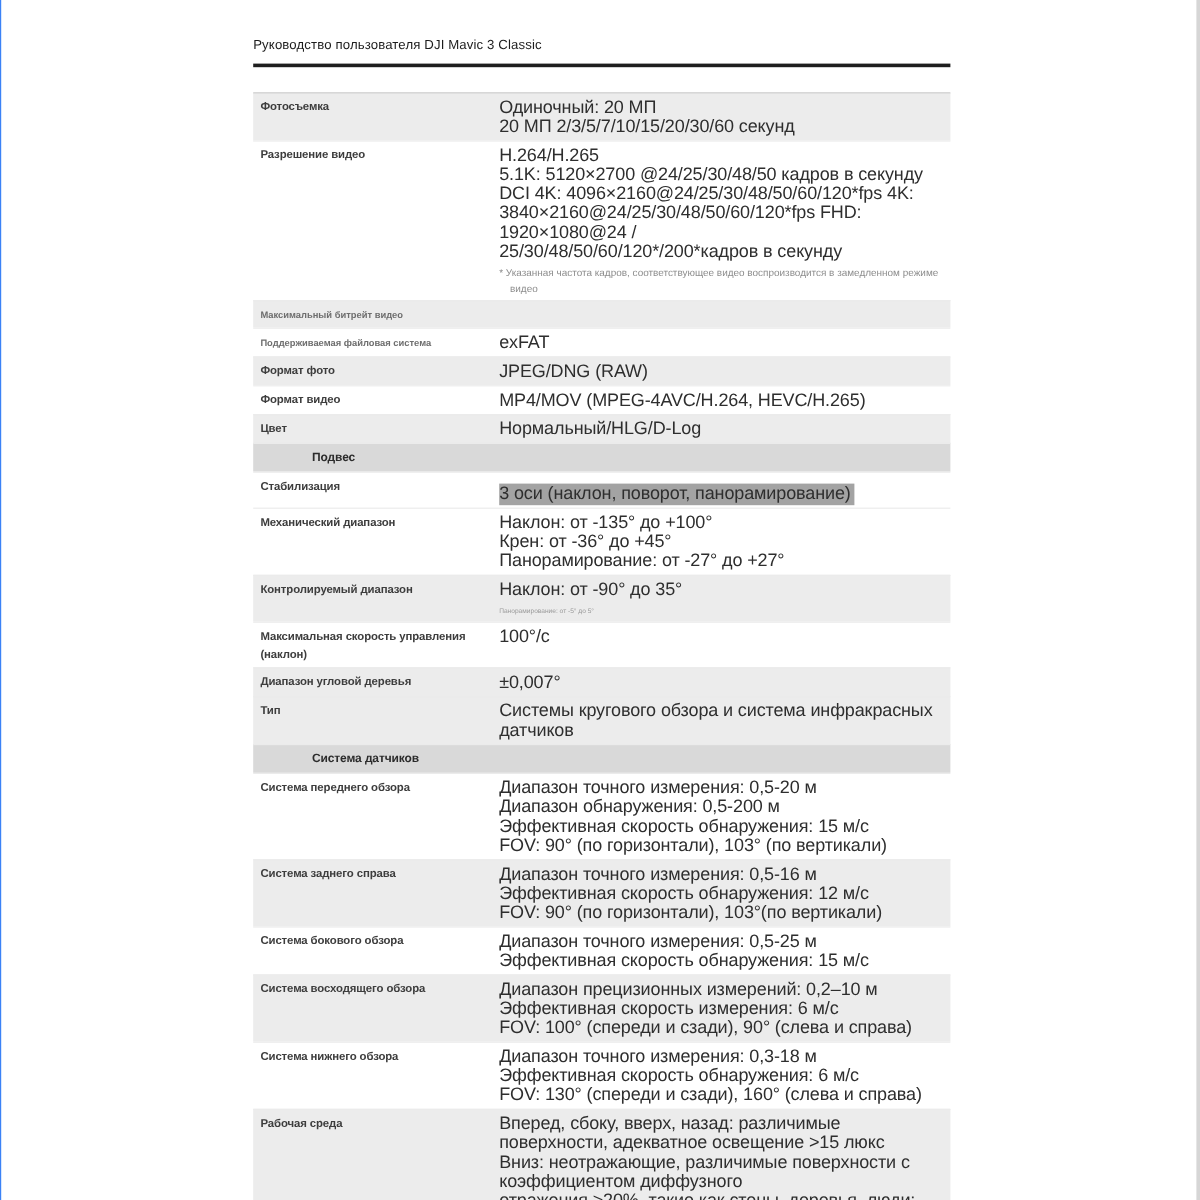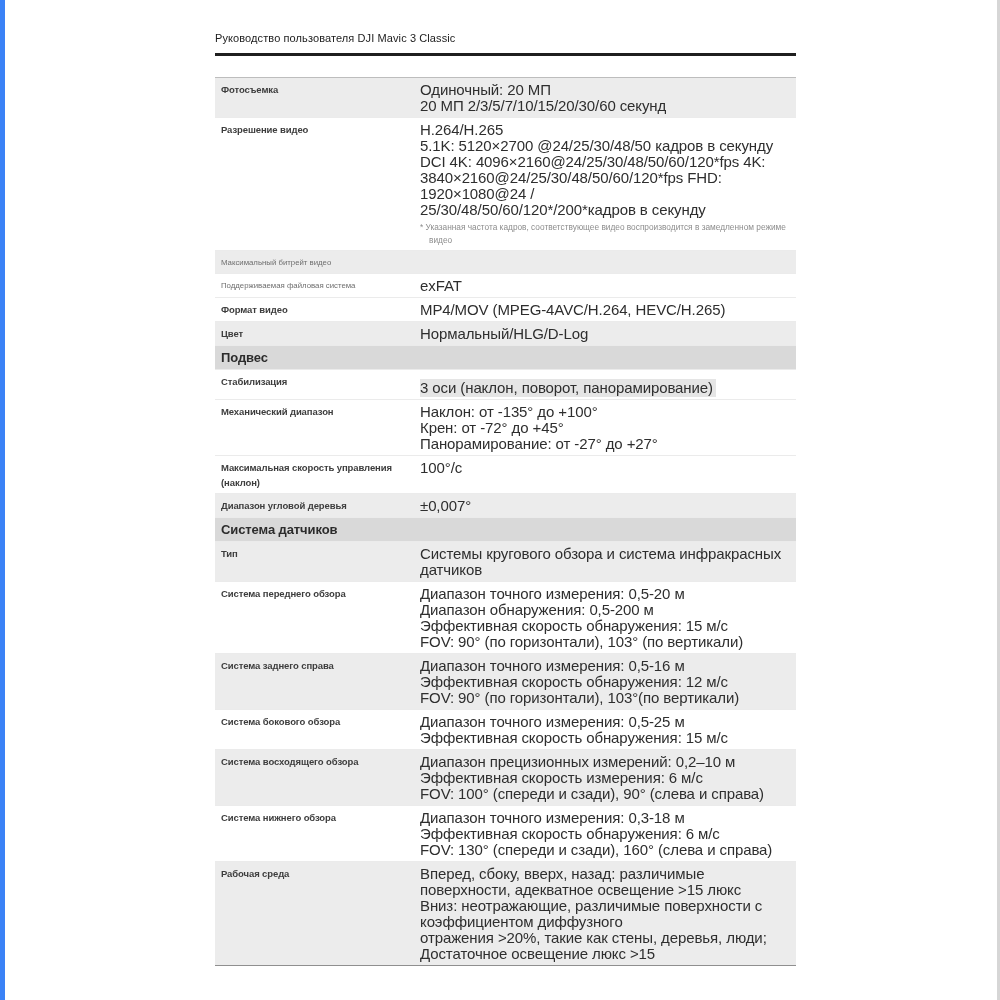--- a/index.html
+++ b/index.html
@@ -1,36 +1,36 @@
 <!DOCTYPE html>
 <html><head>
 <meta charset="utf-8">
 <style>
   html,body{margin:0;padding:0;background:#ffffff;font-family:"Liberation Sans",sans-serif;}
   .page{position:relative;width:1000px;height:1000px;box-sizing:border-box;background:#fff;
-        border-left:5px solid #3b82f6;border-right:3px solid #d6d6d6;overflow:hidden;}
+        border-left:1px solid #3b82f6;border-right:3px solid #d6d6d6;overflow:hidden;}
   .content{position:absolute;left:210px;top:0;width:581px;}
   .doc-title{padding-top:32px;font-size:11px;color:#1c1c1c;letter-spacing:0.1px;}
   .header-rule{margin-top:9px;height:2.5px;background:#1f1f1f;}
   .spec-table{margin-top:21px;border-top:1px solid #bdbdbd;border-bottom:1px solid #8f8f8f;}
   .row{display:flex;padding:2px 0 3px;border-top:1px solid #ebebeb;}
   .row:first-child{border-top:none;}
   .row.shade{background:#ececec;}
   .row.section{background:#d9d9d9;padding:4px 0;}
   .cell{box-sizing:border-box;}
   .cell.label{flex:0 0 205px;width:205px;padding-left:6px;padding-top:2px;
               font-size:9.5px;font-weight:bold;color:#3d3d3d;line-height:15px;letter-spacing:-0.1px;}
-  .cell.label.small{font-size:7.8px;color:#6e6e6e;font-weight:normal;letter-spacing:0;}
-  .row.section .cell.label{font-size:13px;color:#2c2c2c;padding-top:0;}
+  .cell.label.small{font-size:7.8px;color:#6e6e6e;font-weight:bold;letter-spacing:0;}
+  .row.section .cell.label{font-size:10px;color:#2c2c2c;padding-top:0;margin-left:43px;}
   .cell.value{flex:1;padding-right:2px;padding-top:2px;}
   .vline{font-size:15px;color:#2e2e2e;line-height:16px;letter-spacing:-0.1px;}
   .vline.footnote{font-size:8.3px;color:#8d8d8d;line-height:13px;padding-left:9px;text-indent:-9px;margin-top:3px;letter-spacing:0;}
   .vline.tiny{font-size:5.5px;color:#999;line-height:9px;margin-top:6px;letter-spacing:0;}
   .vline.highlight{margin-top:6px;}
-  .hl{background:#e5e5e5;padding:0 3px 1px 0;}
+  .hl{background:#a3a3a3;padding:0 3px 1px 0;}
 </style>
 </head>
 <body>
 
 <div class="page">
   <div class="content">
     <div class="doc-title">Руководство пользователя  DJI Mavic 3 Classic</div>
     <div class="header-rule"></div>
 
     <div class="spec-table">
@@ -54,20 +54,26 @@
         </div>
         <div class="row shade">
           <div class="cell label small">Максимальный битрейт видео</div>
         </div>
         <div class="row">
           <div class="cell label small">Поддерживаемая файловая система</div>
           <div class="cell value">
             <div class="vline">exFAT</div>
           </div>
         </div>
+        <div class="row shade">
+          <div class="cell label">Формат фото</div>
+          <div class="cell value">
+            <div class="vline">JPEG/DNG (RAW)</div>
+          </div>
+        </div>
         <div class="row">
           <div class="cell label">Формат видео</div>
           <div class="cell value">
             <div class="vline">MP4/MOV (MPEG-4AVC/H.264, HEVC/H.265)</div>
           </div>
         </div>
         <div class="row shade">
           <div class="cell label">Цвет</div>
           <div class="cell value">
             <div class="vline">Нормальный/HLG/D-Log</div>
@@ -79,44 +85,51 @@
         <div class="row">
           <div class="cell label">Стабилизация</div>
           <div class="cell value">
             <div class="vline highlight"><span class="hl">3 оси (наклон, поворот, панорамирование)</span></div>
           </div>
         </div>
         <div class="row">
           <div class="cell label">Механический диапазон</div>
           <div class="cell value">
             <div class="vline">Наклон: от -135° до +100°</div>
-            <div class="vline">Крен: от -72° до +45°</div>
+            <div class="vline">Крен: от -36° до +45°</div>
             <div class="vline">Панорамирование: от -27° до +27°</div>
+          </div>
+        </div>
+        <div class="row shade">
+          <div class="cell label">Контролируемый диапазон</div>
+          <div class="cell value">
+            <div class="vline">Наклон: от -90° до 35°</div>
+            <div class="vline tiny">Панорамирование: от -5° до 5°</div>
           </div>
         </div>
         <div class="row">
           <div class="cell label">Максимальная скорость управления (наклон)</div>
           <div class="cell value">
             <div class="vline">100°/с</div>
           </div>
         </div>
         <div class="row shade">
           <div class="cell label">Диапазон угловой деревья</div>
           <div class="cell value">
             <div class="vline">±0,007°</div>
           </div>
         </div>
-        <div class="row section">
-          <div class="cell label">Система датчиков</div>
-        </div>
         <div class="row shade">
           <div class="cell label">Тип</div>
           <div class="cell value">
             <div class="vline">Системы кругового обзора и система инфракрасных датчиков</div>
           </div>
+        </div>
+        <div class="row section">
+          <div class="cell label">Система датчиков</div>
         </div>
         <div class="row">
           <div class="cell label">Система переднего обзора</div>
           <div class="cell value">
             <div class="vline">Диапазон точного измерения: 0,5-20 м</div>
             <div class="vline">Диапазон обнаружения: 0,5-200 м</div>
             <div class="vline">Эффективная скорость обнаружения: 15 м/с</div>
             <div class="vline">FOV: 90° (по горизонтали), 103° (по вертикали)</div>
           </div>
         </div>

